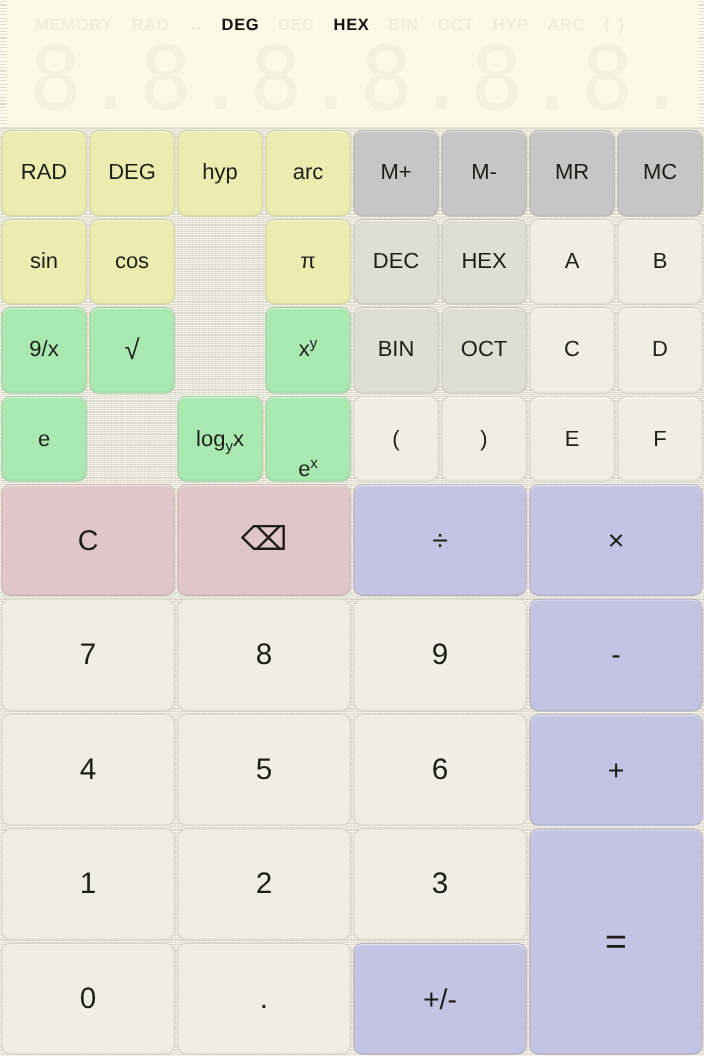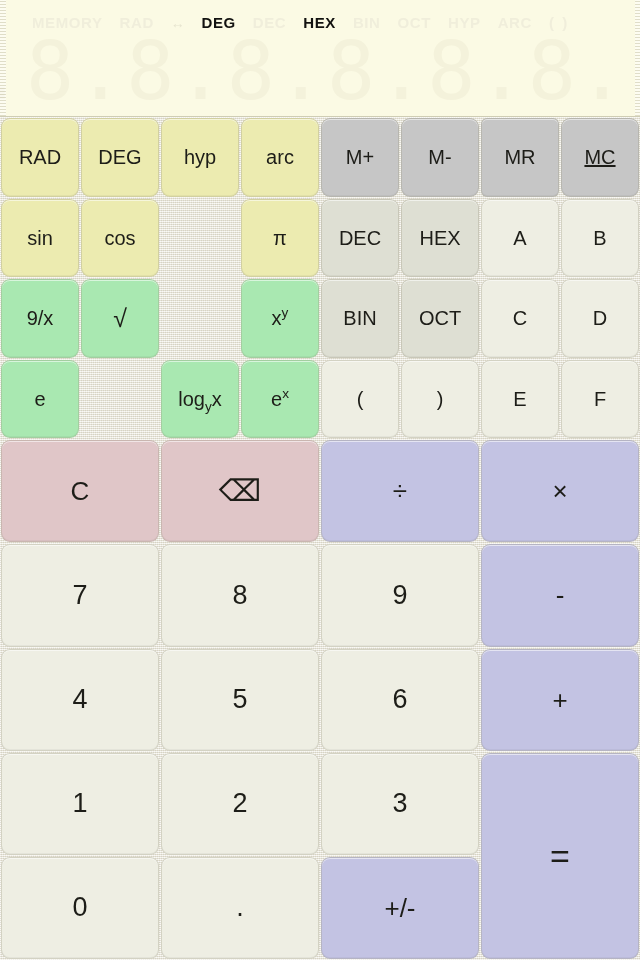--- a/index.html
+++ b/index.html
@@ -204,43 +204,43 @@
     </div>
   </div>
 
   <div class="keypad" style="grid-template-columns: repeat(16, 1fr); grid-template-rows: 1fr 1fr 1fr 1fr 1.3fr 1.3fr 1.3fr 1.3fr 1.3fr;">
       <div class="key k-yellow" style="grid-area: 1 / 1 / span 1 / span 2;">RAD</div>
       <div class="key k-yellow" style="grid-area: 1 / 3 / span 1 / span 2;">DEG</div>
       <div class="key k-yellow" style="grid-area: 1 / 5 / span 1 / span 2;">hyp</div>
       <div class="key k-yellow" style="grid-area: 1 / 7 / span 1 / span 2;">arc</div>
       <div class="key k-gray" style="grid-area: 1 / 9 / span 1 / span 2;">M+</div>
       <div class="key k-gray" style="grid-area: 1 / 11 / span 1 / span 2;">M-</div>
-      <div class="key k-gray" style="grid-area: 1 / 13 / span 1 / span 2; border-radius: 6px;">MR</div>
-      <div class="key k-gray" style="grid-area: 1 / 15 / span 1 / span 2; text-decoration: underline;">MC</div>
+      <div class="key k-gray" style="grid-area: 1 / 13 / span 1 / span 2;">MR</div>
+      <div class="key k-gray" style="grid-area: 1 / 15 / span 1 / span 2;">MC</div>
       <div class="key k-yellow" style="grid-area: 2 / 3 / span 1 / span 2;">cos</div>
       <div class="key k-yellow" style="grid-area: 2 / 1 / span 1 / span 2;">sin</div>
       <div class="key k-yellow" style="grid-area: 2 / 7 / span 1 / span 2;">π</div>
       <div class="key k-base" style="grid-area: 2 / 9 / span 1 / span 2;">DEC</div>
       <div class="key k-base" style="grid-area: 2 / 11 / span 1 / span 2;">HEX</div>
       <div class="key k-light" style="grid-area: 2 / 13 / span 1 / span 2;">A</div>
       <div class="key k-light" style="grid-area: 2 / 15 / span 1 / span 2;">B</div>
       <div class="key k-green" style="grid-area: 3 / 1 / span 1 / span 2;">9/x</div>
       <div class="key k-green radical" style="grid-area: 3 / 3 / span 1 / span 2;">√</div>
       <div class="key k-green" style="grid-area: 3 / 7 / span 1 / span 2;">
         <span>x<span class="sup">y</span></span>
       </div>
       <div class="key k-base" style="grid-area: 3 / 9 / span 1 / span 2;">BIN</div>
       <div class="key k-base" style="grid-area: 3 / 11 / span 1 / span 2;">OCT</div>
       <div class="key k-light" style="grid-area: 3 / 13 / span 1 / span 2;">C</div>
       <div class="key k-light" style="grid-area: 3 / 15 / span 1 / span 2;">D</div>
       <div class="key k-green" style="grid-area: 4 / 1 / span 1 / span 2;">e</div>
       <div class="key k-green" style="grid-area: 4 / 5 / span 1 / span 2;">
         <span>log<span class="sub">y</span>x</span>
       </div>
-      <div class="key k-green" style="grid-area: 4 / 7 / span 1 / span 2;">
+      <div class="key k-green" style="grid-area: 4 / 7 / span 1 / span 2; align-items: flex-end;">
         <span>e<span class="sup">x</span></span>
       </div>
       <div class="key k-light" style="grid-area: 4 / 9 / span 1 / span 2;">(</div>
       <div class="key k-light" style="grid-area: 4 / 11 / span 1 / span 2;">)</div>
       <div class="key k-light" style="grid-area: 4 / 13 / span 1 / span 2;">E</div>
       <div class="key k-light" style="grid-area: 4 / 15 / span 1 / span 2;">F</div>
       <div class="key k-pink big" style="grid-area: 5 / 1 / span 1 / span 4;">C</div>
       <div class="key k-pink bksp" style="grid-area: 5 / 5 / span 1 / span 4;">⌫</div>
       <div class="key k-lav op" style="grid-area: 5 / 9 / span 1 / span 4;">÷</div>
       <div class="key k-lav op" style="grid-area: 5 / 13 / span 1 / span 4;">×</div>

